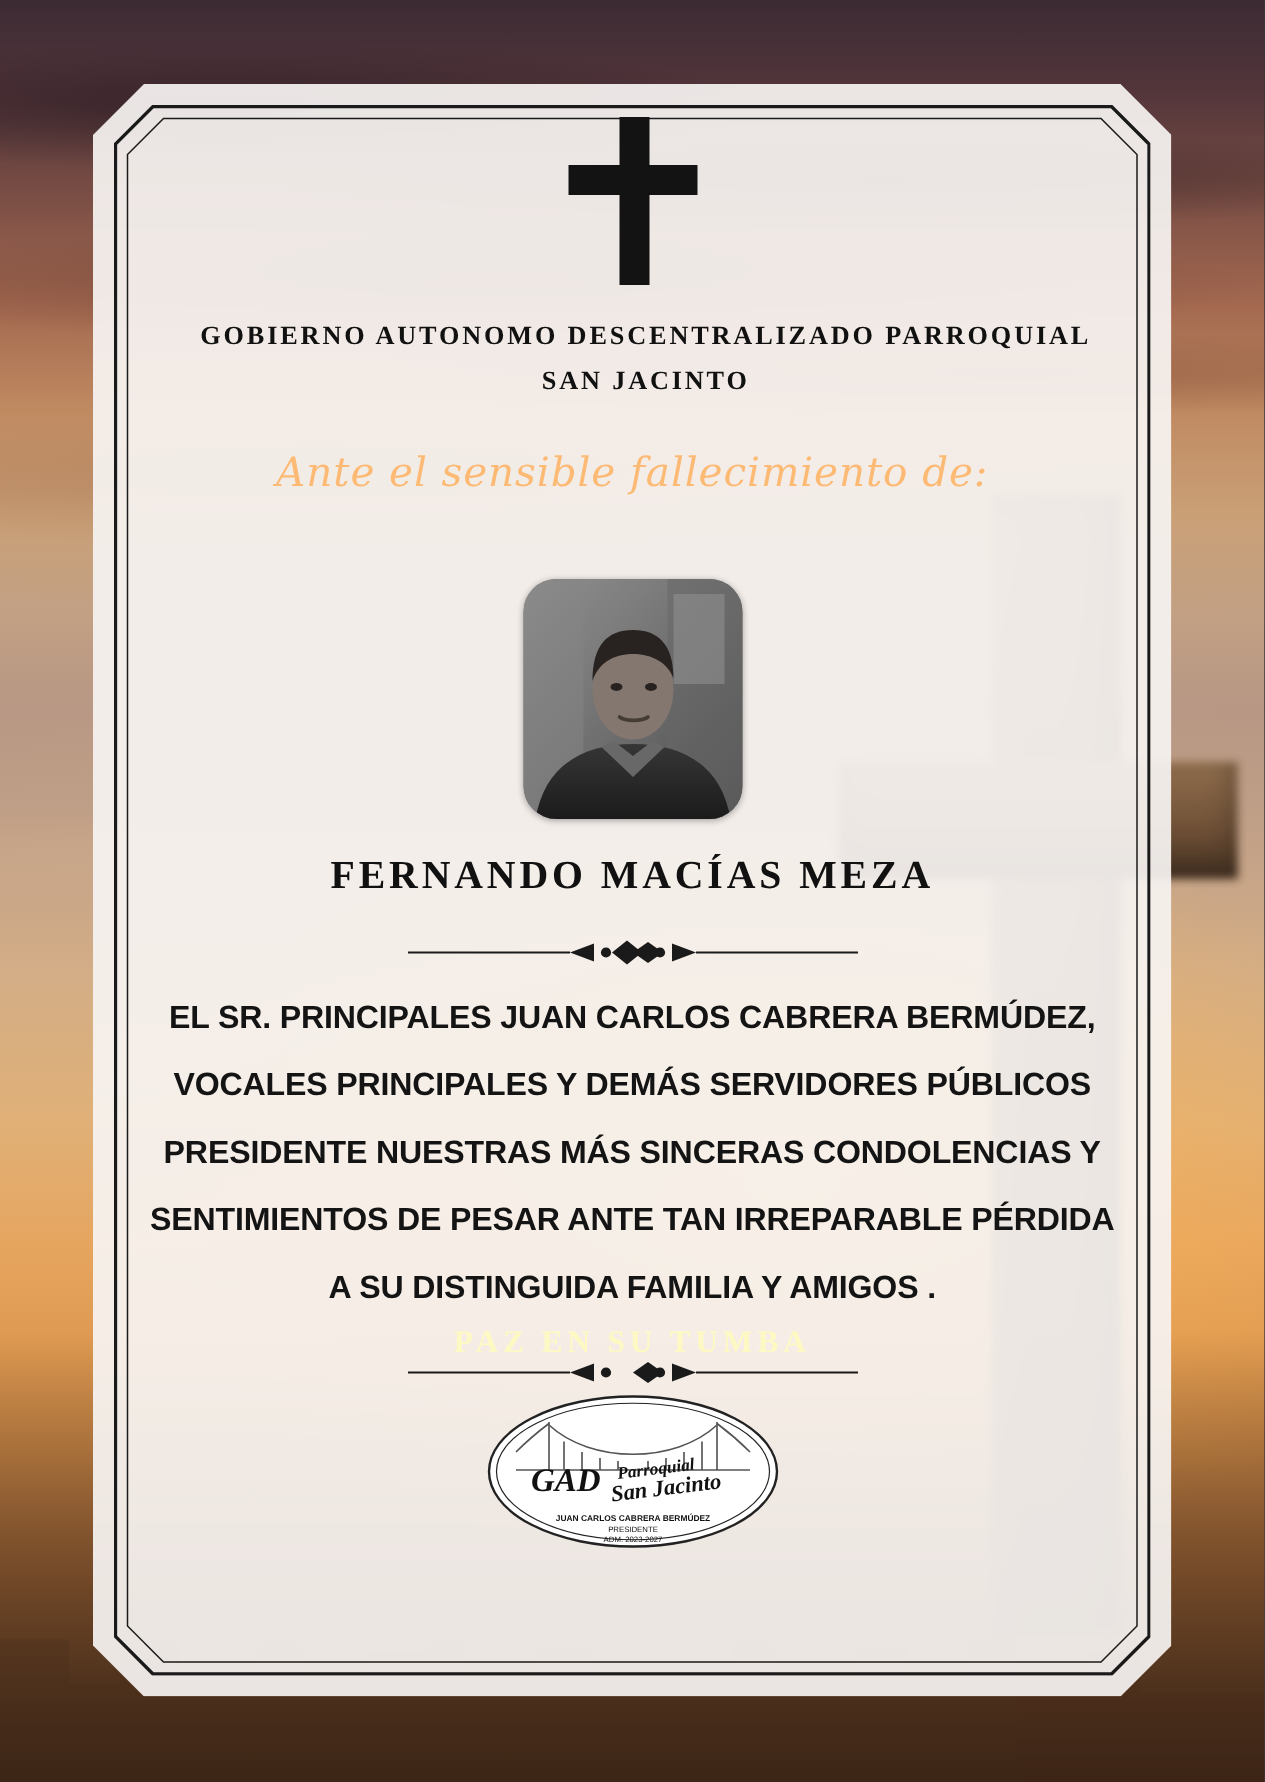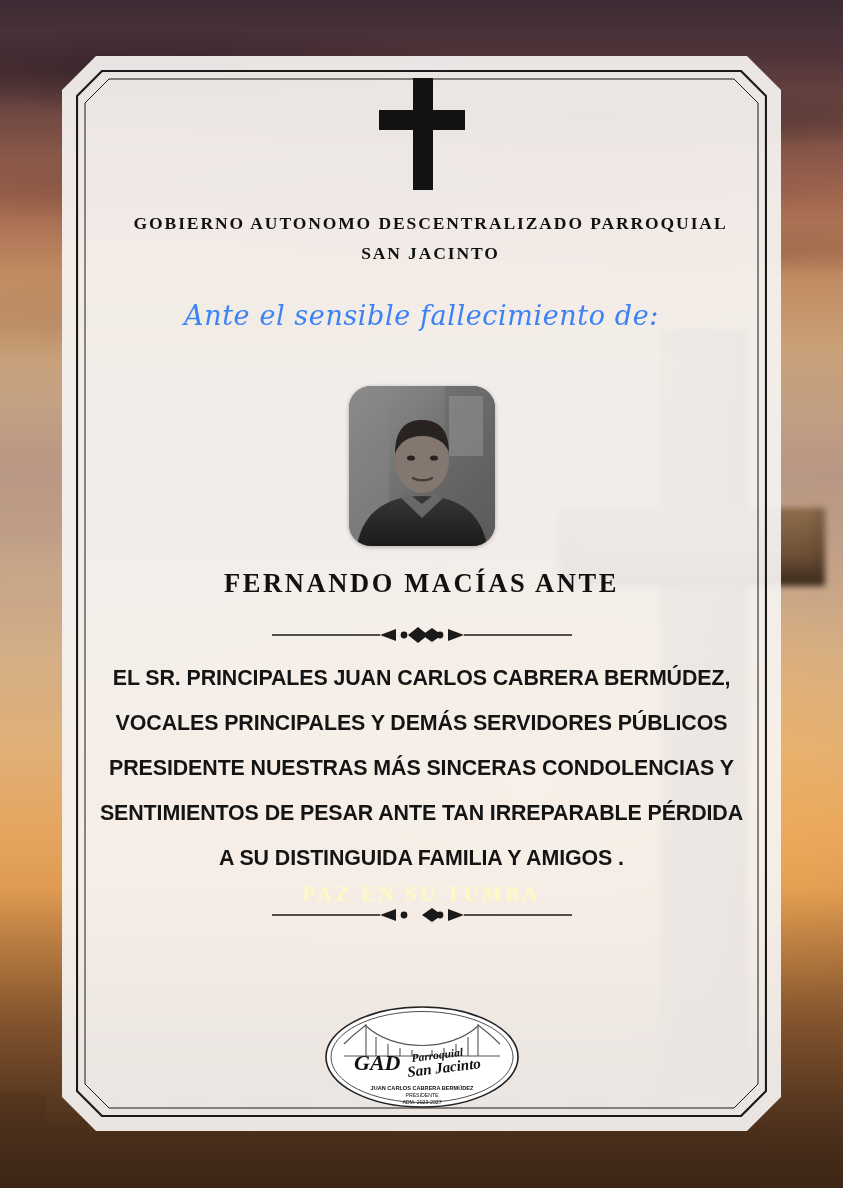--- a/index.html
+++ b/index.html
@@ -194,21 +194,21 @@
 
   .subtitle {
     position: absolute;
     left: 0;
     right: 0;
     top: 244px;
     font-family: "DejaVu Serif", serif;
     font-style: italic;
     font-size: 27px;
     letter-spacing: .6px;
-    color: #3b82f6;
+    color: #fdba74;
   }
 
   .portrait {
     position: absolute;
     left: 50%;
     top: 330px;
     transform: translateX(-50%);
     width: 146px;
     height: 160px;
     border-radius: 22px;
@@ -262,21 +262,21 @@
     font-family: "Liberation Serif", serif;
     font-weight: 700;
     font-size: 21px;
     letter-spacing: 3.2px;
     color: #fef9c3;
   }
 
   .logo {
     position: absolute;
     left: 50%;
-    top: 948px;
+    top: 872px;
     transform: translateX(-50%);
     width: 196px;
     height: 106px;
   }
   .logo svg { display: block; }
 
   .sr-only {
     position: absolute;
     width: 1px; height: 1px;
     overflow: hidden; clip: rect(0 0 0 0);
@@ -368,21 +368,21 @@
         <ellipse cx="73" cy="74" rx="27" ry="33" fill="#8d7f77"></ellipse>
         <path d="M46,68 C46,44 56,34 73,34 C90,34 100,44 100,66 C96,56 86,50 73,50 C60,50 50,56 46,68 Z" fill="#2b2622"></path>
         <ellipse cx="62" cy="72" rx="4" ry="2.6" fill="#2a2522"></ellipse>
         <ellipse cx="85" cy="72" rx="4" ry="2.6" fill="#2a2522"></ellipse>
         <path d="M64,92 C68,95 79,95 83,92" stroke="#4a403a" stroke-width="2.4" fill="none" stroke-linecap="round"></path>
         <rect x="0" y="0" width="146" height="160" fill="#000" opacity="0.06"></rect>
       </svg>
 
     </div>
 
-    <div class="deceased-name">FERNANDO MACÍAS ANTE</div>
+    <div class="deceased-name">FERNANDO MACÍAS MEZA</div>
 
     <div class="divider divider-top">
       <svg width="300" height="18" viewBox="0 0 300 18">
         <line x1="0" y1="9" x2="108" y2="9" stroke="#1a1a1a" stroke-width="1.4"></line>
         <line x1="192" y1="9" x2="300" y2="9" stroke="#1a1a1a" stroke-width="1.4"></line>
         <path d="M108,9 L124,3 L124,15 Z" fill="#1a1a1a"></path>
         <path d="M192,9 L176,3 L176,15 Z" fill="#1a1a1a"></path>
         <path d="M136,9 L146,1 L156,9 L146,17 Z" fill="#1a1a1a"></path>
         <path d="M164,9 L154,1 L144,9 L154,17 Z" fill="#1a1a1a" opacity="0"></path>
         <circle cx="132" cy="9" r="3.4" fill="#1a1a1a"></circle>

